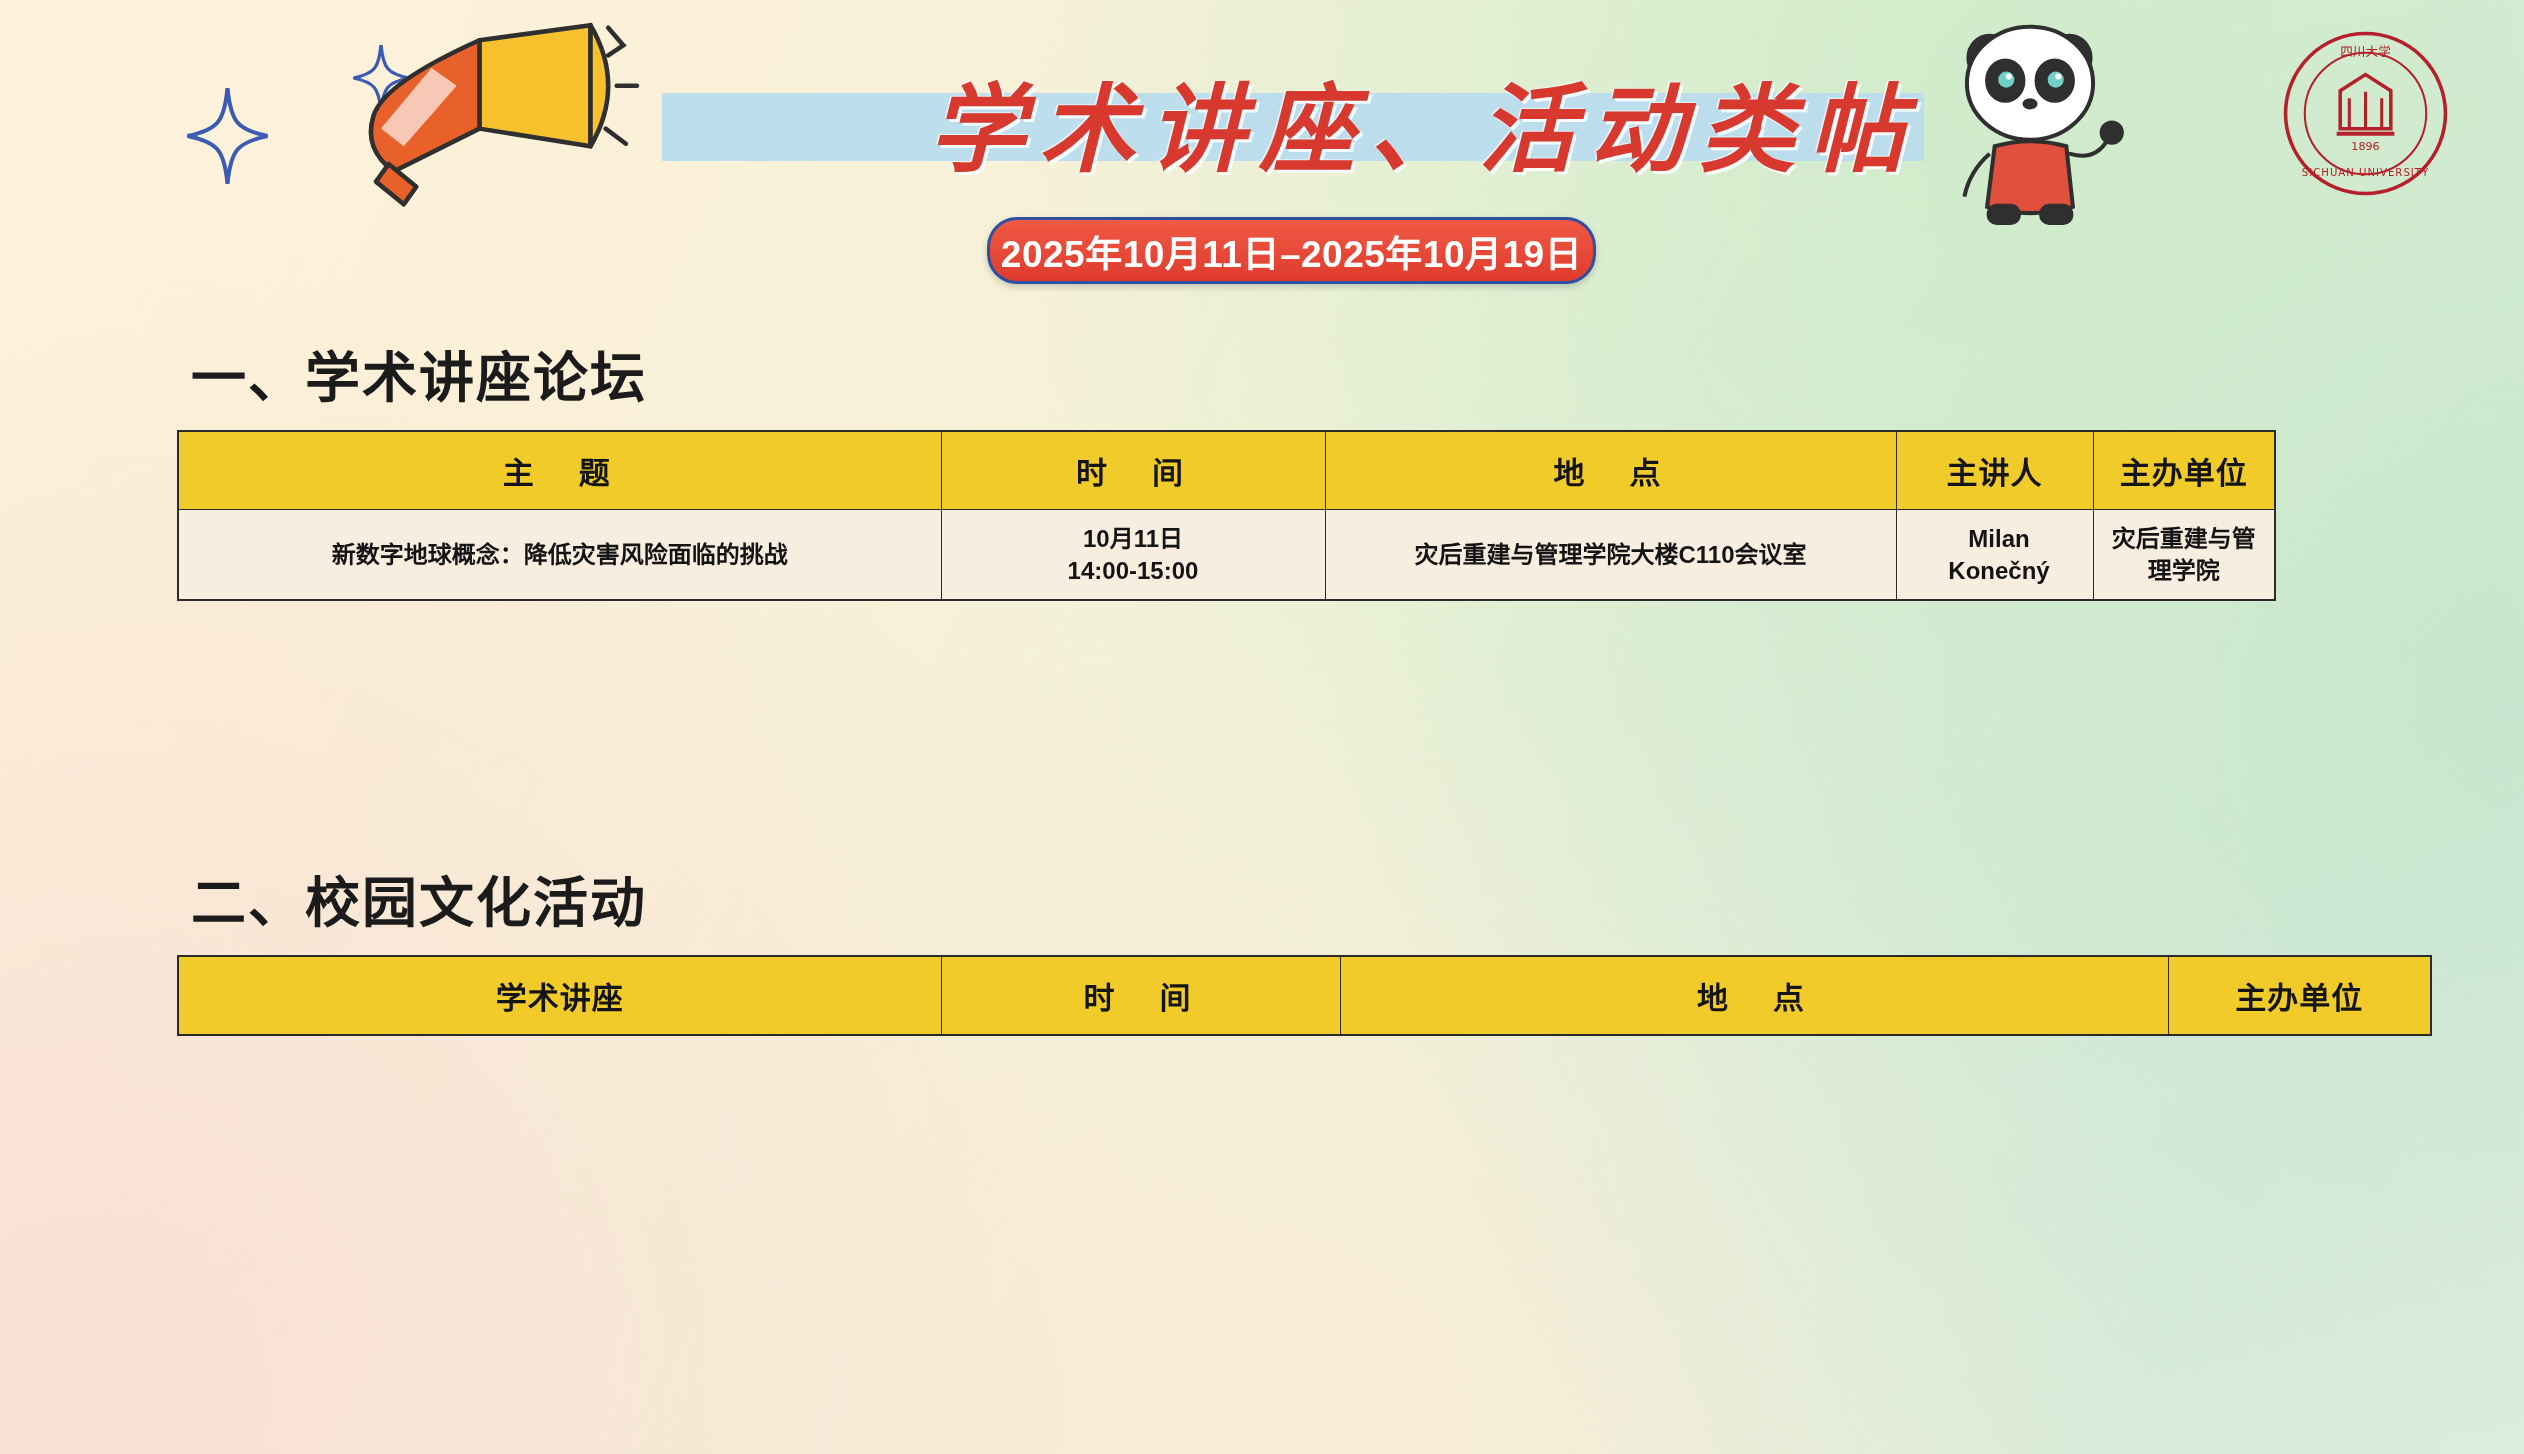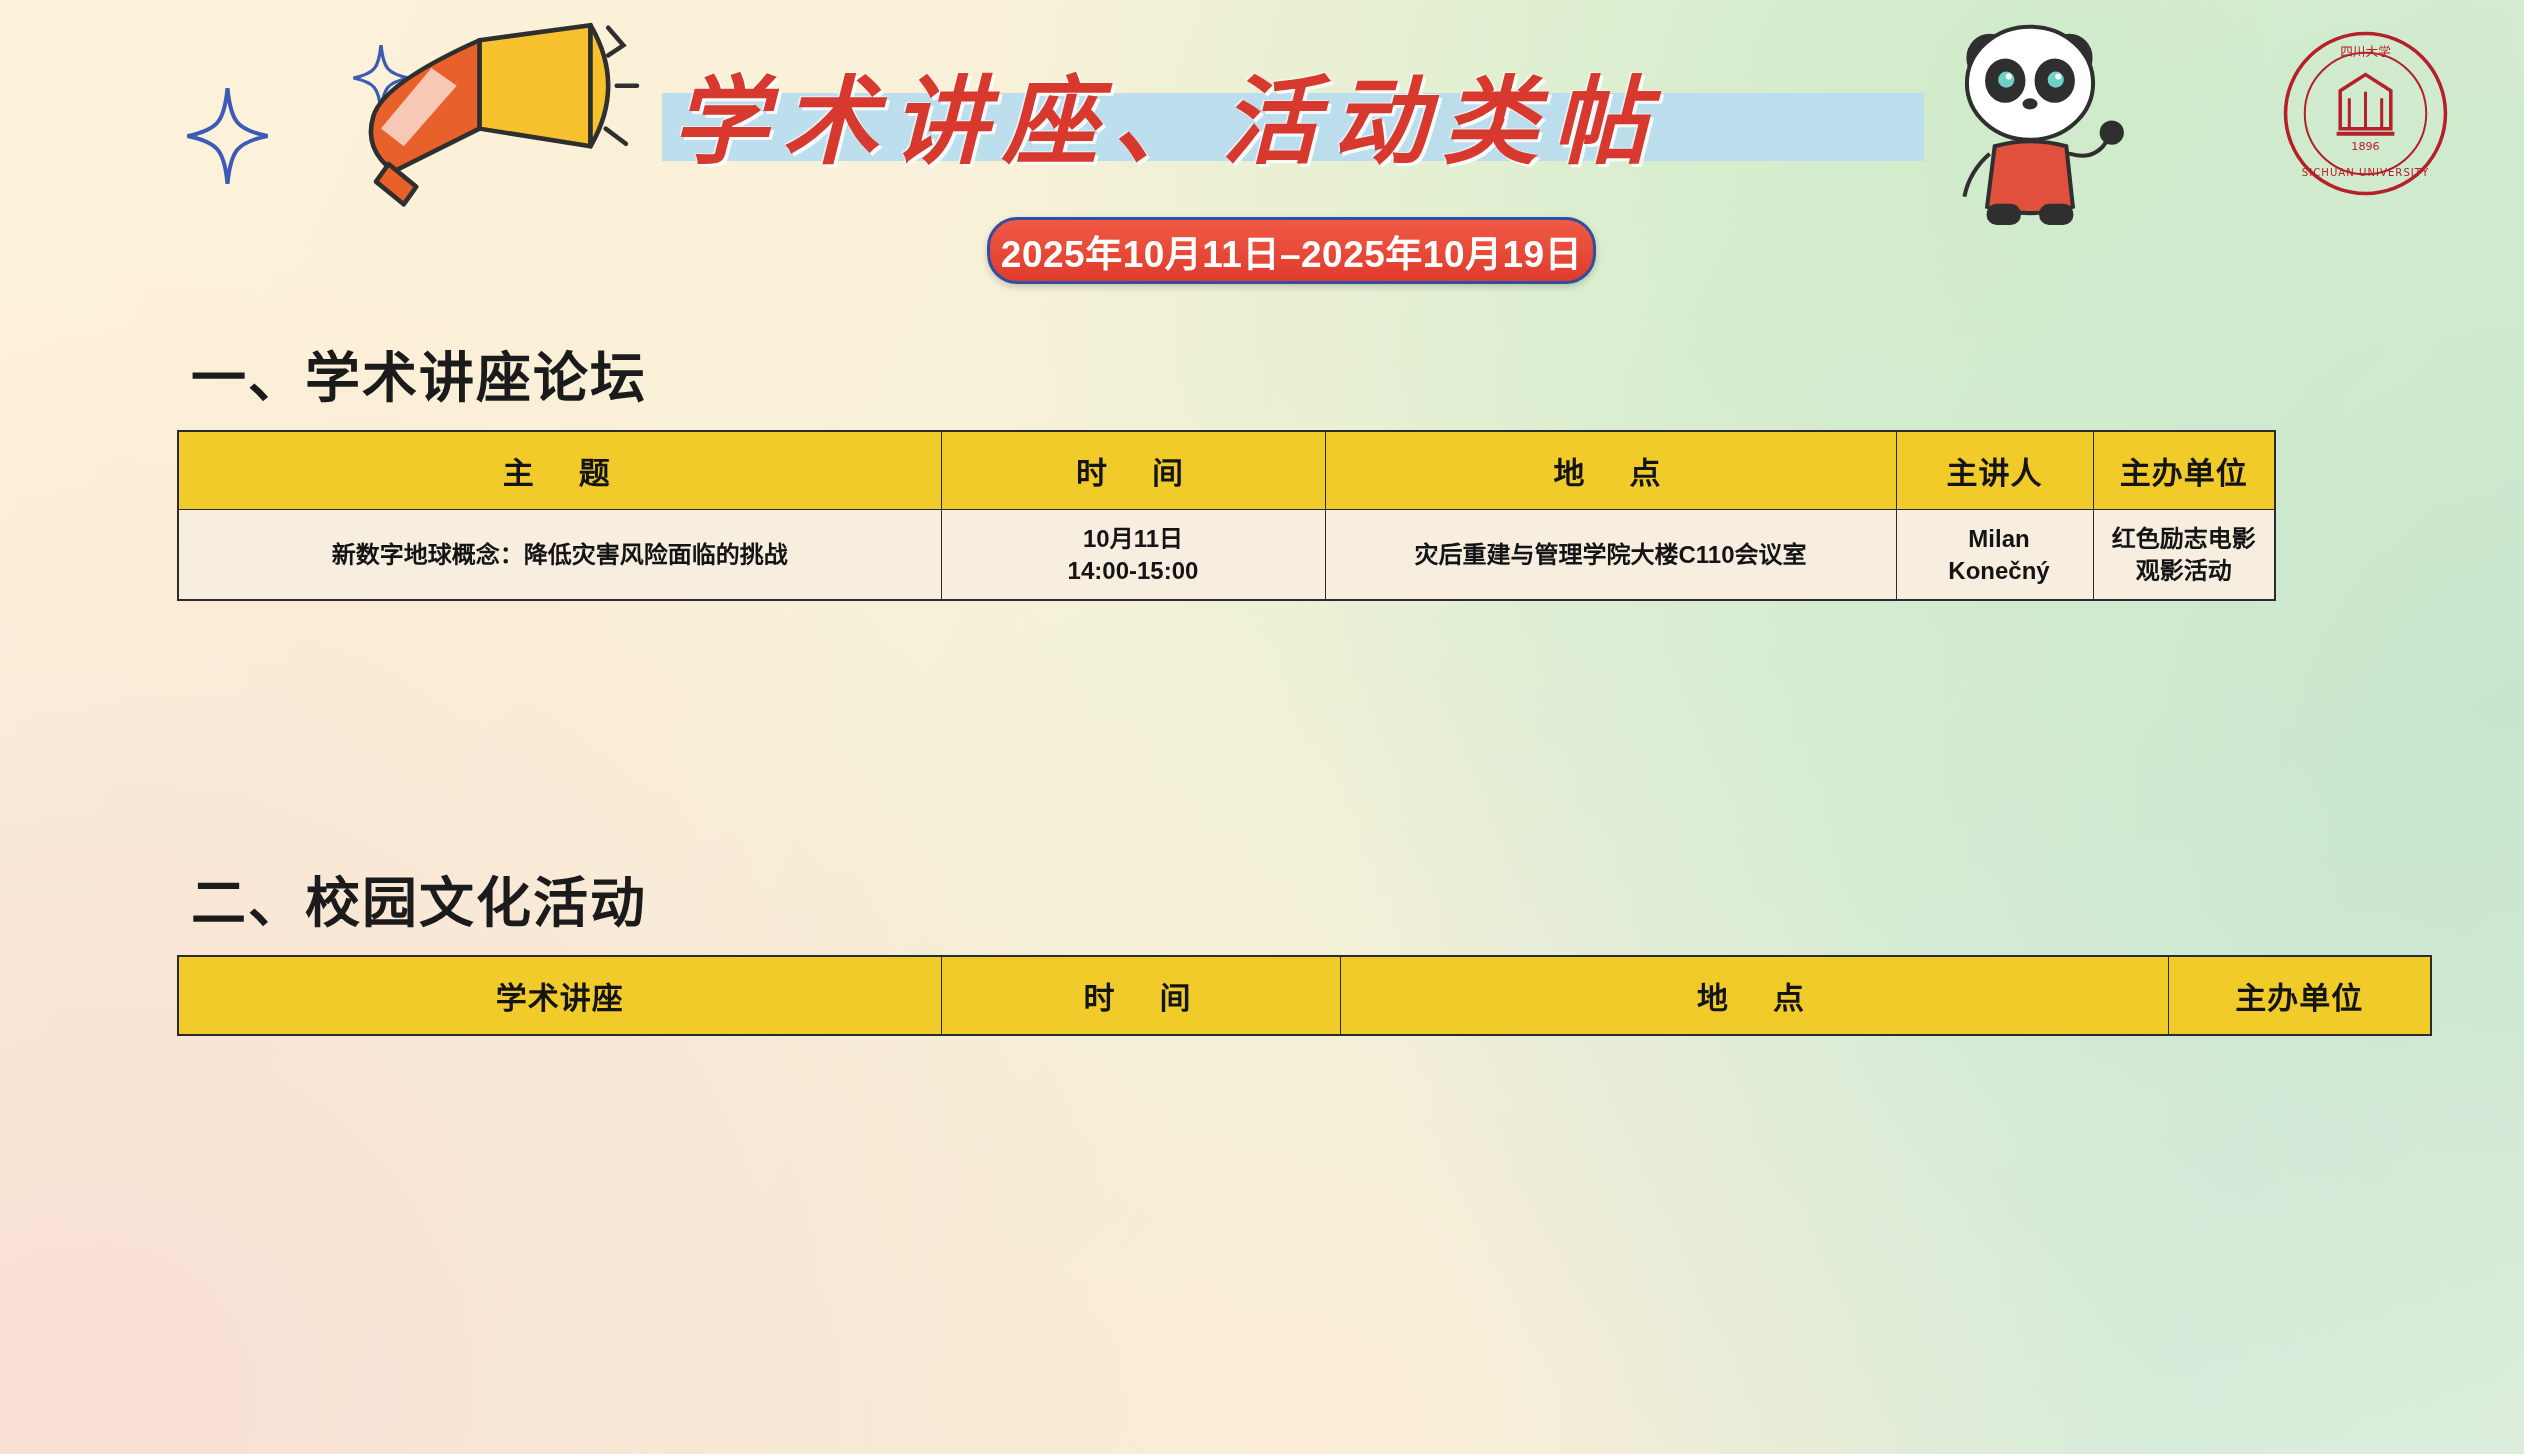--- a/index.html
+++ b/index.html
@@ -35,23 +35,23 @@
     left: 662px;
     top: 93px;
     width: 1262px;
     height: 68px;
     background: #b9dced;
     opacity: .95;
   }
   .poster-title {
     position: absolute;
     left: 672px;
-    top: 44px;
+    top: 52px;
     width: 1247px;
-    text-align: left;
+    text-align: right;
     font-family: "DejaVu Serif", "Liberation Serif", serif;
     font-size: 96px;
     font-weight: 700;
     font-style: italic;
     letter-spacing: 14px;
     color: #d7392f;
     text-shadow: 3px 3px 0 rgba(255,255,255,.85), -1.5px -1.5px 0 rgba(255,255,255,.6);
     white-space: nowrap;
   }
   .date-pill {
@@ -230,21 +230,21 @@
       </thead>
       <tbody>
         <tr class="alt">
           <td>新数字地球概念：降低灾害风险面临的挑战</td>
           <td>
             <span class="two-line">10月11日</span>
             <span class="two-line">14:00-15:00</span>
           </td>
           <td>灾后重建与管理学院大楼C110会议室</td>
           <td class="normal">Milan Konečný</td>
-          <td>红色励志电影观影活动</td>
+          <td>灾后重建与管理学院</td>
         </tr>
       </tbody>
     </table>
   </div>
 
   <div class="sec2">
     <h2 class="section-heading">二、校园文化活动</h2>
 
     <table class="sched t2">
       <colgroup>

